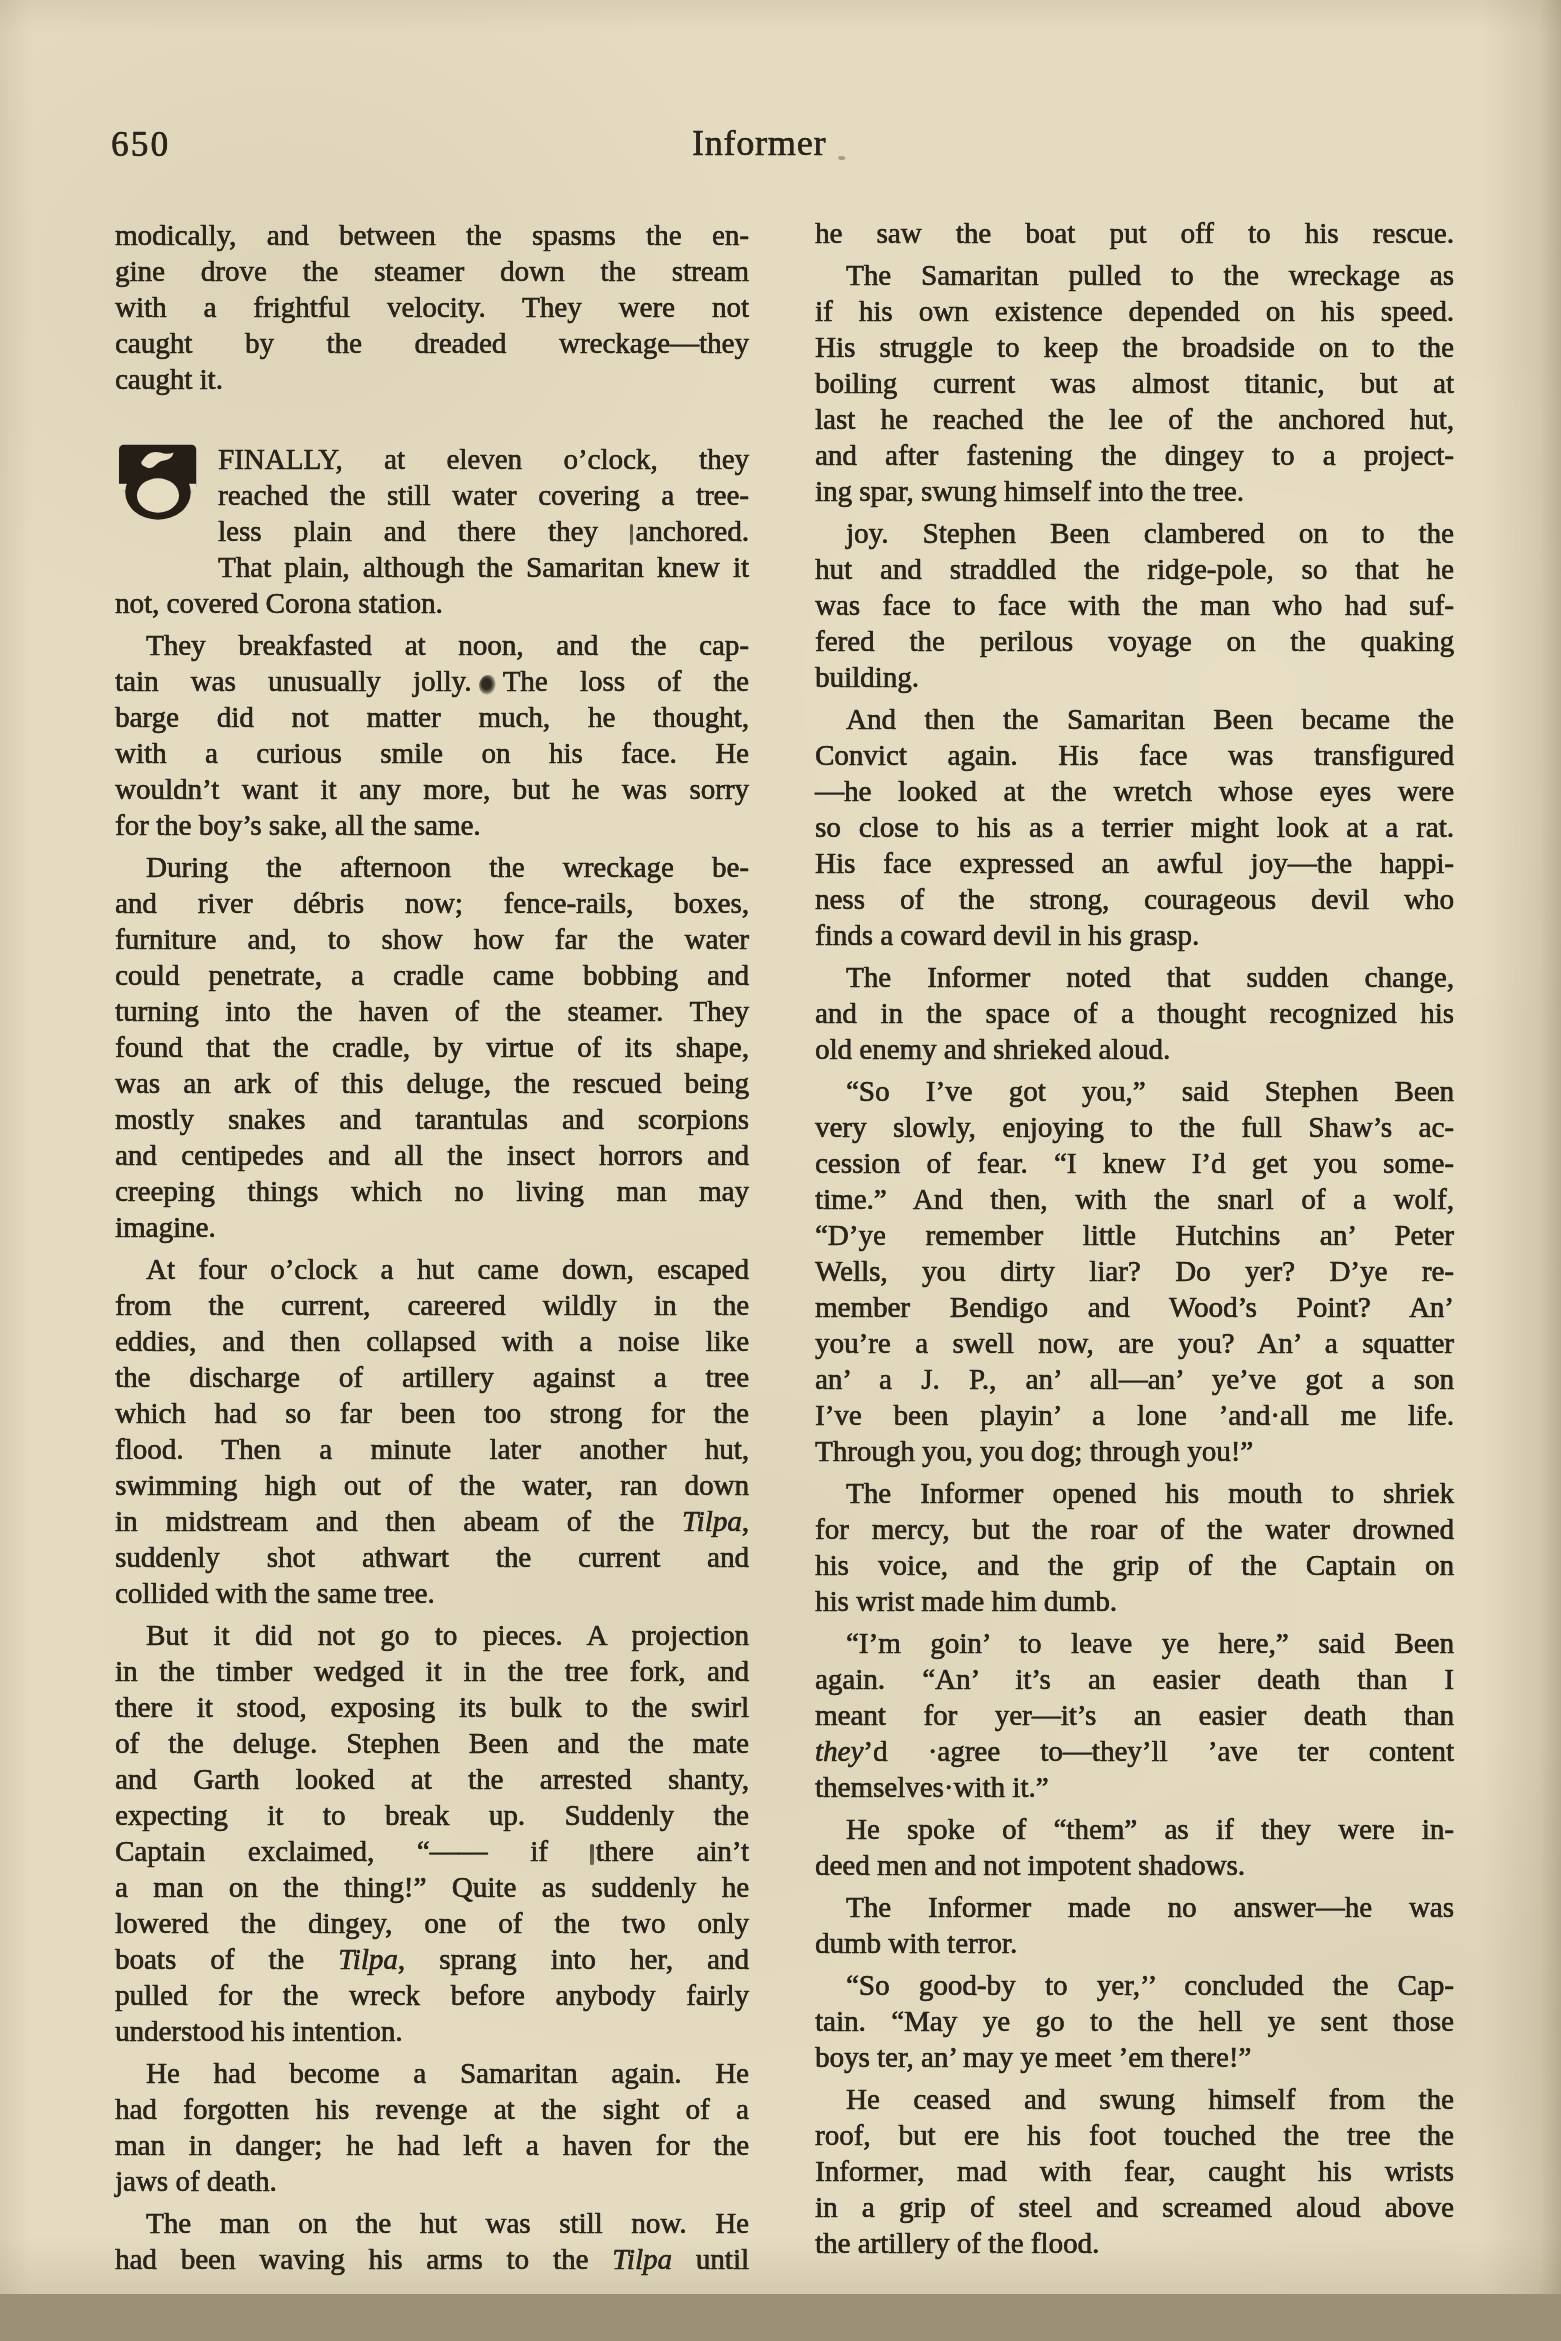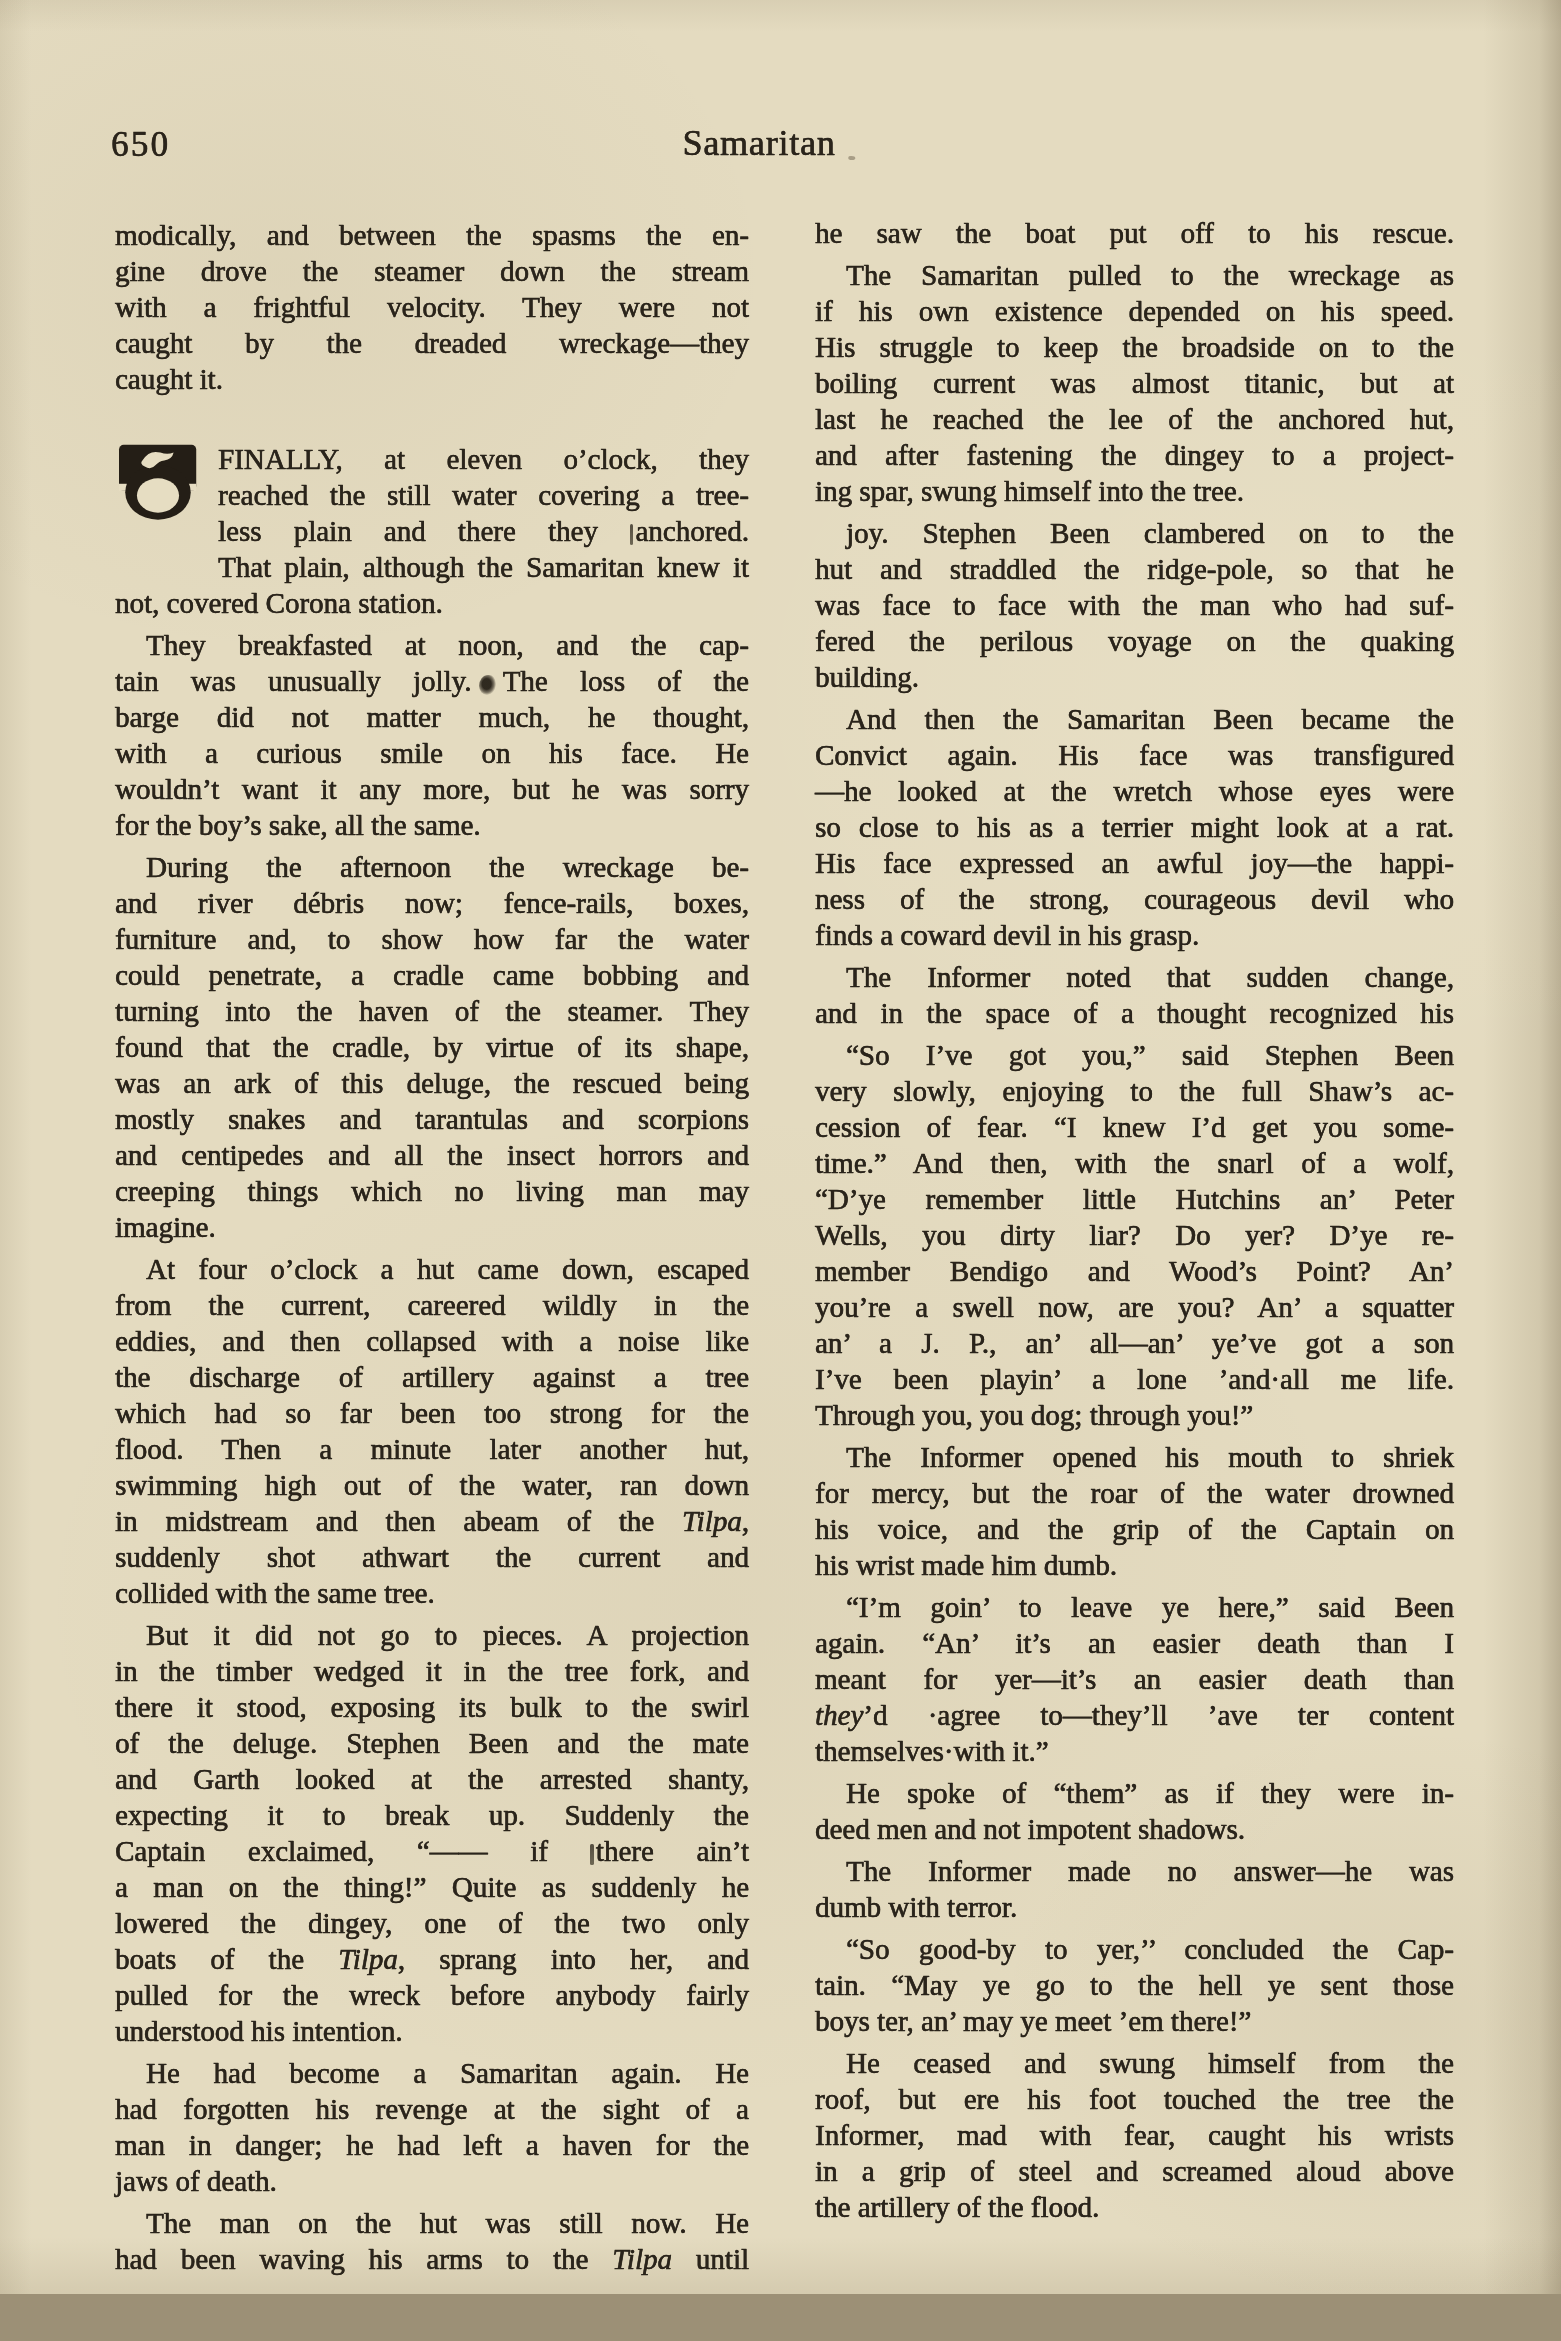--- a/index.html
+++ b/index.html
@@ -59,21 +59,21 @@
     background:linear-gradient(to bottom,#3c352a,#5a5442);
     border-radius:1.6px;opacity:.85;vertical-align:-3.9px;
   }
   i{font-style:italic;}
 </style>
 </head>
 <body>
 
 <div class="page ink">
   <div class="hdr-num">650</div>
-  <div class="hdr-title"><span>Samaritan</span><span class="speck"></span></div>
+  <div class="hdr-title"><span>Informer</span><span class="speck"></span></div>
   <div class="col left" id="col-left">
       <div class="para">
         <div class="line">modically, and between the spasms the en-</div>
         <div class="line">gine drove the steamer down the stream</div>
         <div class="line">with a frightful velocity. They were not</div>
         <div class="line">caught by the dreaded wreckage—they</div>
         <div class="line end">caught it.</div>
       </div>
       <div class="para" style="margin-top: 44px;">
     <span class="orn">
@@ -175,20 +175,21 @@
         <div class="line">Convict again. His face was transfigured</div>
         <div class="line">—he looked at the wretch whose eyes were</div>
         <div class="line">so close to his as a terrier might look at a rat.</div>
         <div class="line">His face expressed an awful joy—the happi-</div>
         <div class="line">ness of the strong, courageous devil who</div>
         <div class="line end">finds a coward devil in his grasp.</div>
       </div>
       <div class="para indent">
         <div class="line">The Informer noted that sudden change,</div>
         <div class="line">and in the space of a thought recognized his</div>
+        <div class="line end">old enemy and shrieked aloud.</div>
       </div>
       <div class="para indent">
         <div class="line">“So I’ve got you,” said Stephen Been</div>
         <div class="line">very slowly, enjoying to the full Shaw’s ac-</div>
         <div class="line">cession of fear. “I knew I’d get you some-</div>
         <div class="line">time.” And then, with the snarl of a wolf,</div>
         <div class="line">“D’ye remember little Hutchins an’ Peter</div>
         <div class="line">Wells, you dirty liar? Do yer? D’ye re-</div>
         <div class="line">member Bendigo and Wood’s Point? An’</div>
         <div class="line">you’re a swell now, are you? An’ a squatter</div>

